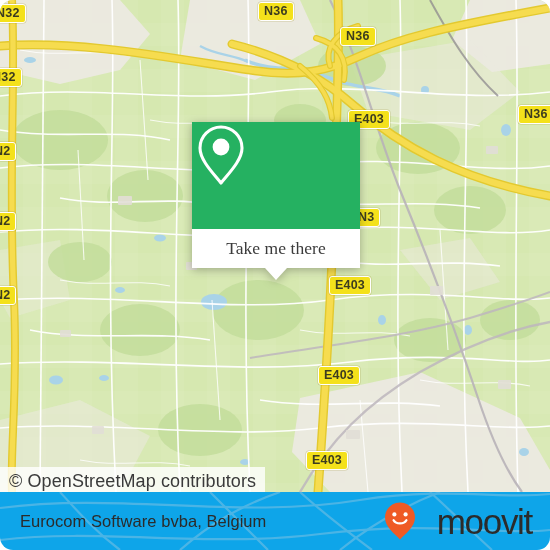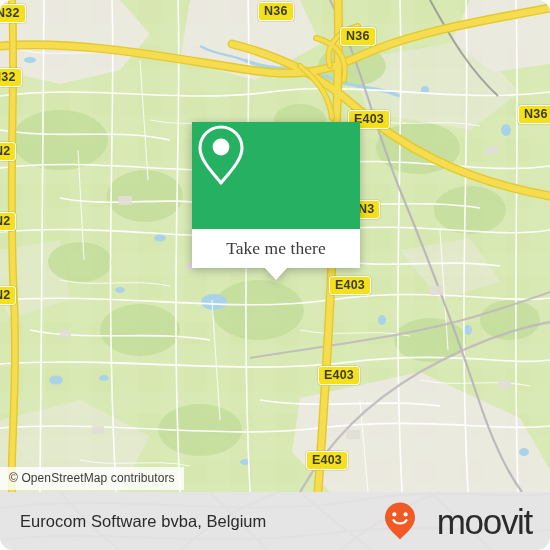--- a/index.html
+++ b/index.html
@@ -17,29 +17,29 @@
     position:absolute;left:0;top:0;width:550px;height:492px;
     overflow:hidden;background:#e9efdf;
   }
   #map svg{position:absolute;left:0;top:0;}
 
   
   #attrib{
     position:absolute;left:0;top:467px;
     background:rgba(255,255,255,.80);
     padding:4px 9px 5px 9px;
-    font-size:12px;color:#3a3a3a;
+    font-size:18px;color:#3a3a3a;
     letter-spacing:.1px;
     z-index:40;
   }
 
   
   #footer{
     position:absolute;left:0;top:492px;width:550px;height:58px;
-    background:#e5e5e5;overflow:hidden;
+    background:#0ea5e9;overflow:hidden;
   }
   #footer .watermark{position:absolute;left:0;top:-492px;opacity:.30;}
   #footer-inner{
     position:relative;z-index:3;width:100%;height:100%;
     display:flex;align-items:center;justify-content:space-between;
     padding:0 18px 0 20px;box-sizing:border-box;
   }
   #place-title{font-size:16.5px;color:#2b2b2b;letter-spacing:.05px;white-space:nowrap;}
   #brand{display:flex;align-items:center;gap:20px;}
   #brand .wordmark{
@@ -237,21 +237,21 @@
       </g>
     </svg>
 
     <div class="shield" style="left:-10px; top:4px;">N32</div>
     <div class="shield" style="left:258px;top:2px;">N36</div>
     <div class="shield" style="left:340px;top:27px;">N36</div>
     <div class="shield" style="left:-14px;top:68px;">N32</div>
     <div class="shield" style="left:348px;top:110px;">E403</div>
     <div class="shield" style="left:518px;top:105px;">N36</div>
     <div class="shield" style="left:-12px;top:142px;">N2</div>
-    <div class="shield" style="left:352px;top:200px;">N3</div>
+    <div class="shield" style="left:352px;top:208px;">N3</div>
     <div class="shield" style="left:-12px;top:212px;">N2</div>
     <div class="shield" style="left:329px;top:276px;">E403</div>
     <div class="shield" style="left:-12px;top:286px;">N2</div>
     <div class="shield" style="left:318px;top:366px;">E403</div>
     <div class="shield" style="left:306px;top:451px;">E403</div>
 
     <div id="callout">
       <div id="callout-top">
         <svg width="58" height="66" viewBox="0 0 58 66" aria-hidden="true">
           <path d="M29 5 C17.4 5 8 14.4 8 26 C8 38.5 22 52 29 61 C36 52 50 38.5 50 26 C50 14.4 40.6 5 29 5 Z" fill="none" stroke="#ffffff" stroke-width="3.1" stroke-linejoin="round"></path>

